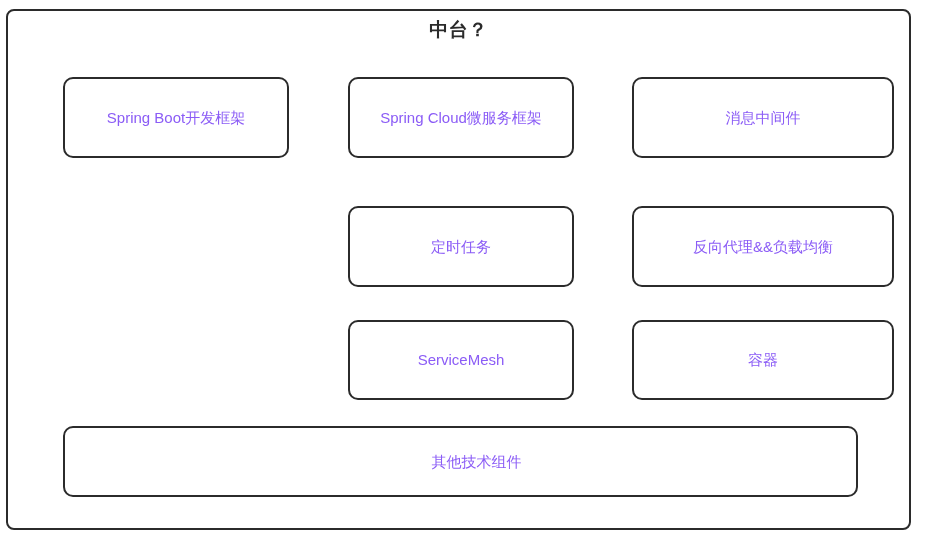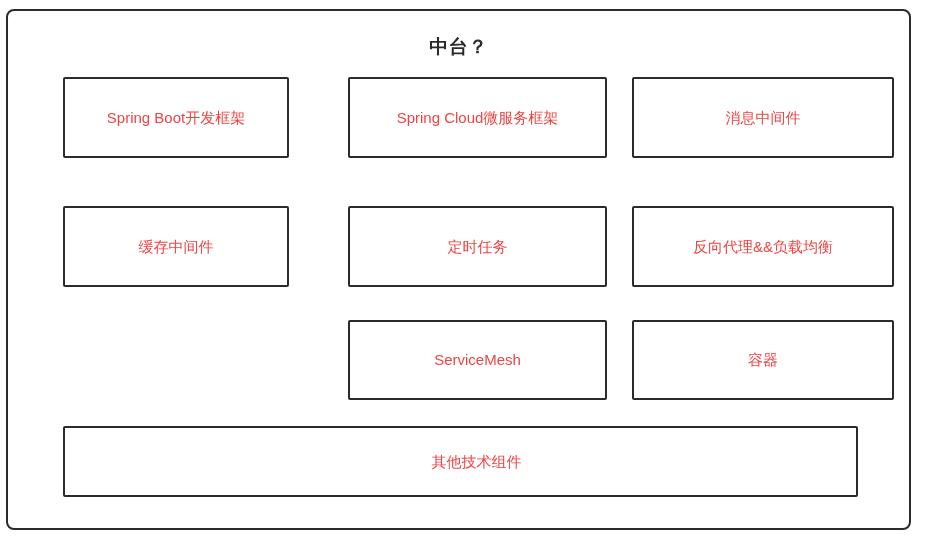--- a/index.html
+++ b/index.html
@@ -25,69 +25,68 @@
     width: 905px;
     height: 521px;
     box-sizing: border-box;
     border: 2px solid #2b2b2b;
     border-radius: 8px;
     background: #ffffff;
   }
   .diagram-title {
     position: absolute;
     left: 0;
-    top: 22px;
+    top: 5px;
     width: 100%;
     text-align: center;
     font-size: 19px;
     font-weight: bold;
     color: #2b2b2b;
     letter-spacing: 0.5px;
     line-height: 28px;
   }
   .component-box {
     position: absolute;
     box-sizing: border-box;
     border: 2px solid #2b2b2b;
-    border-radius: 2px;
+    border-radius: 10px;
     background: #ffffff;
     display: flex;
     align-items: center;
     justify-content: center;
-    color: #ef4444;
+    color: #8b5cf6;
     font-size: 15px;
     font-weight: normal;
     text-align: center;
     line-height: 1.3;
     padding: 4px 8px;
   }
   
   .col-1 { left: 55px;  width: 226px; }
-  .col-2 { left: 340px; width: 259px; }
+  .col-2 { left: 340px; width: 226px; }
   .col-3 { left: 624px; width: 262px; }
   .col-wide { left: 55px; width: 795px; padding-left: 40px; }
 
   .row-1 { top: 66px;  height: 81px; }
   .row-2 { top: 195px; height: 81px; }
   .row-3 { top: 309px; height: 80px; }
   .row-4 { top: 415px; height: 71px; }
 </style>
 </head>
 <body>
 
 <div class="canvas">
   <div class="outer-frame">
 
     <div class="diagram-title">中台？</div>
 
     <div class="component-box col-1 row-1">Spring Boot开发框架</div>
     <div class="component-box col-2 row-1">Spring Cloud微服务框架</div>
     <div class="component-box col-3 row-1">消息中间件</div>
 
-    <div class="component-box col-1 row-2">缓存中间件</div>
     <div class="component-box col-2 row-2">定时任务</div>
     <div class="component-box col-3 row-2">反向代理&amp;&amp;负载均衡</div>
 
     <div class="component-box col-3 row-3">容器</div>
     <div class="component-box col-2 row-3">ServiceMesh</div>
 
     <div class="component-box col-wide row-4">其他技术组件</div>
 
   </div>
 </div>

